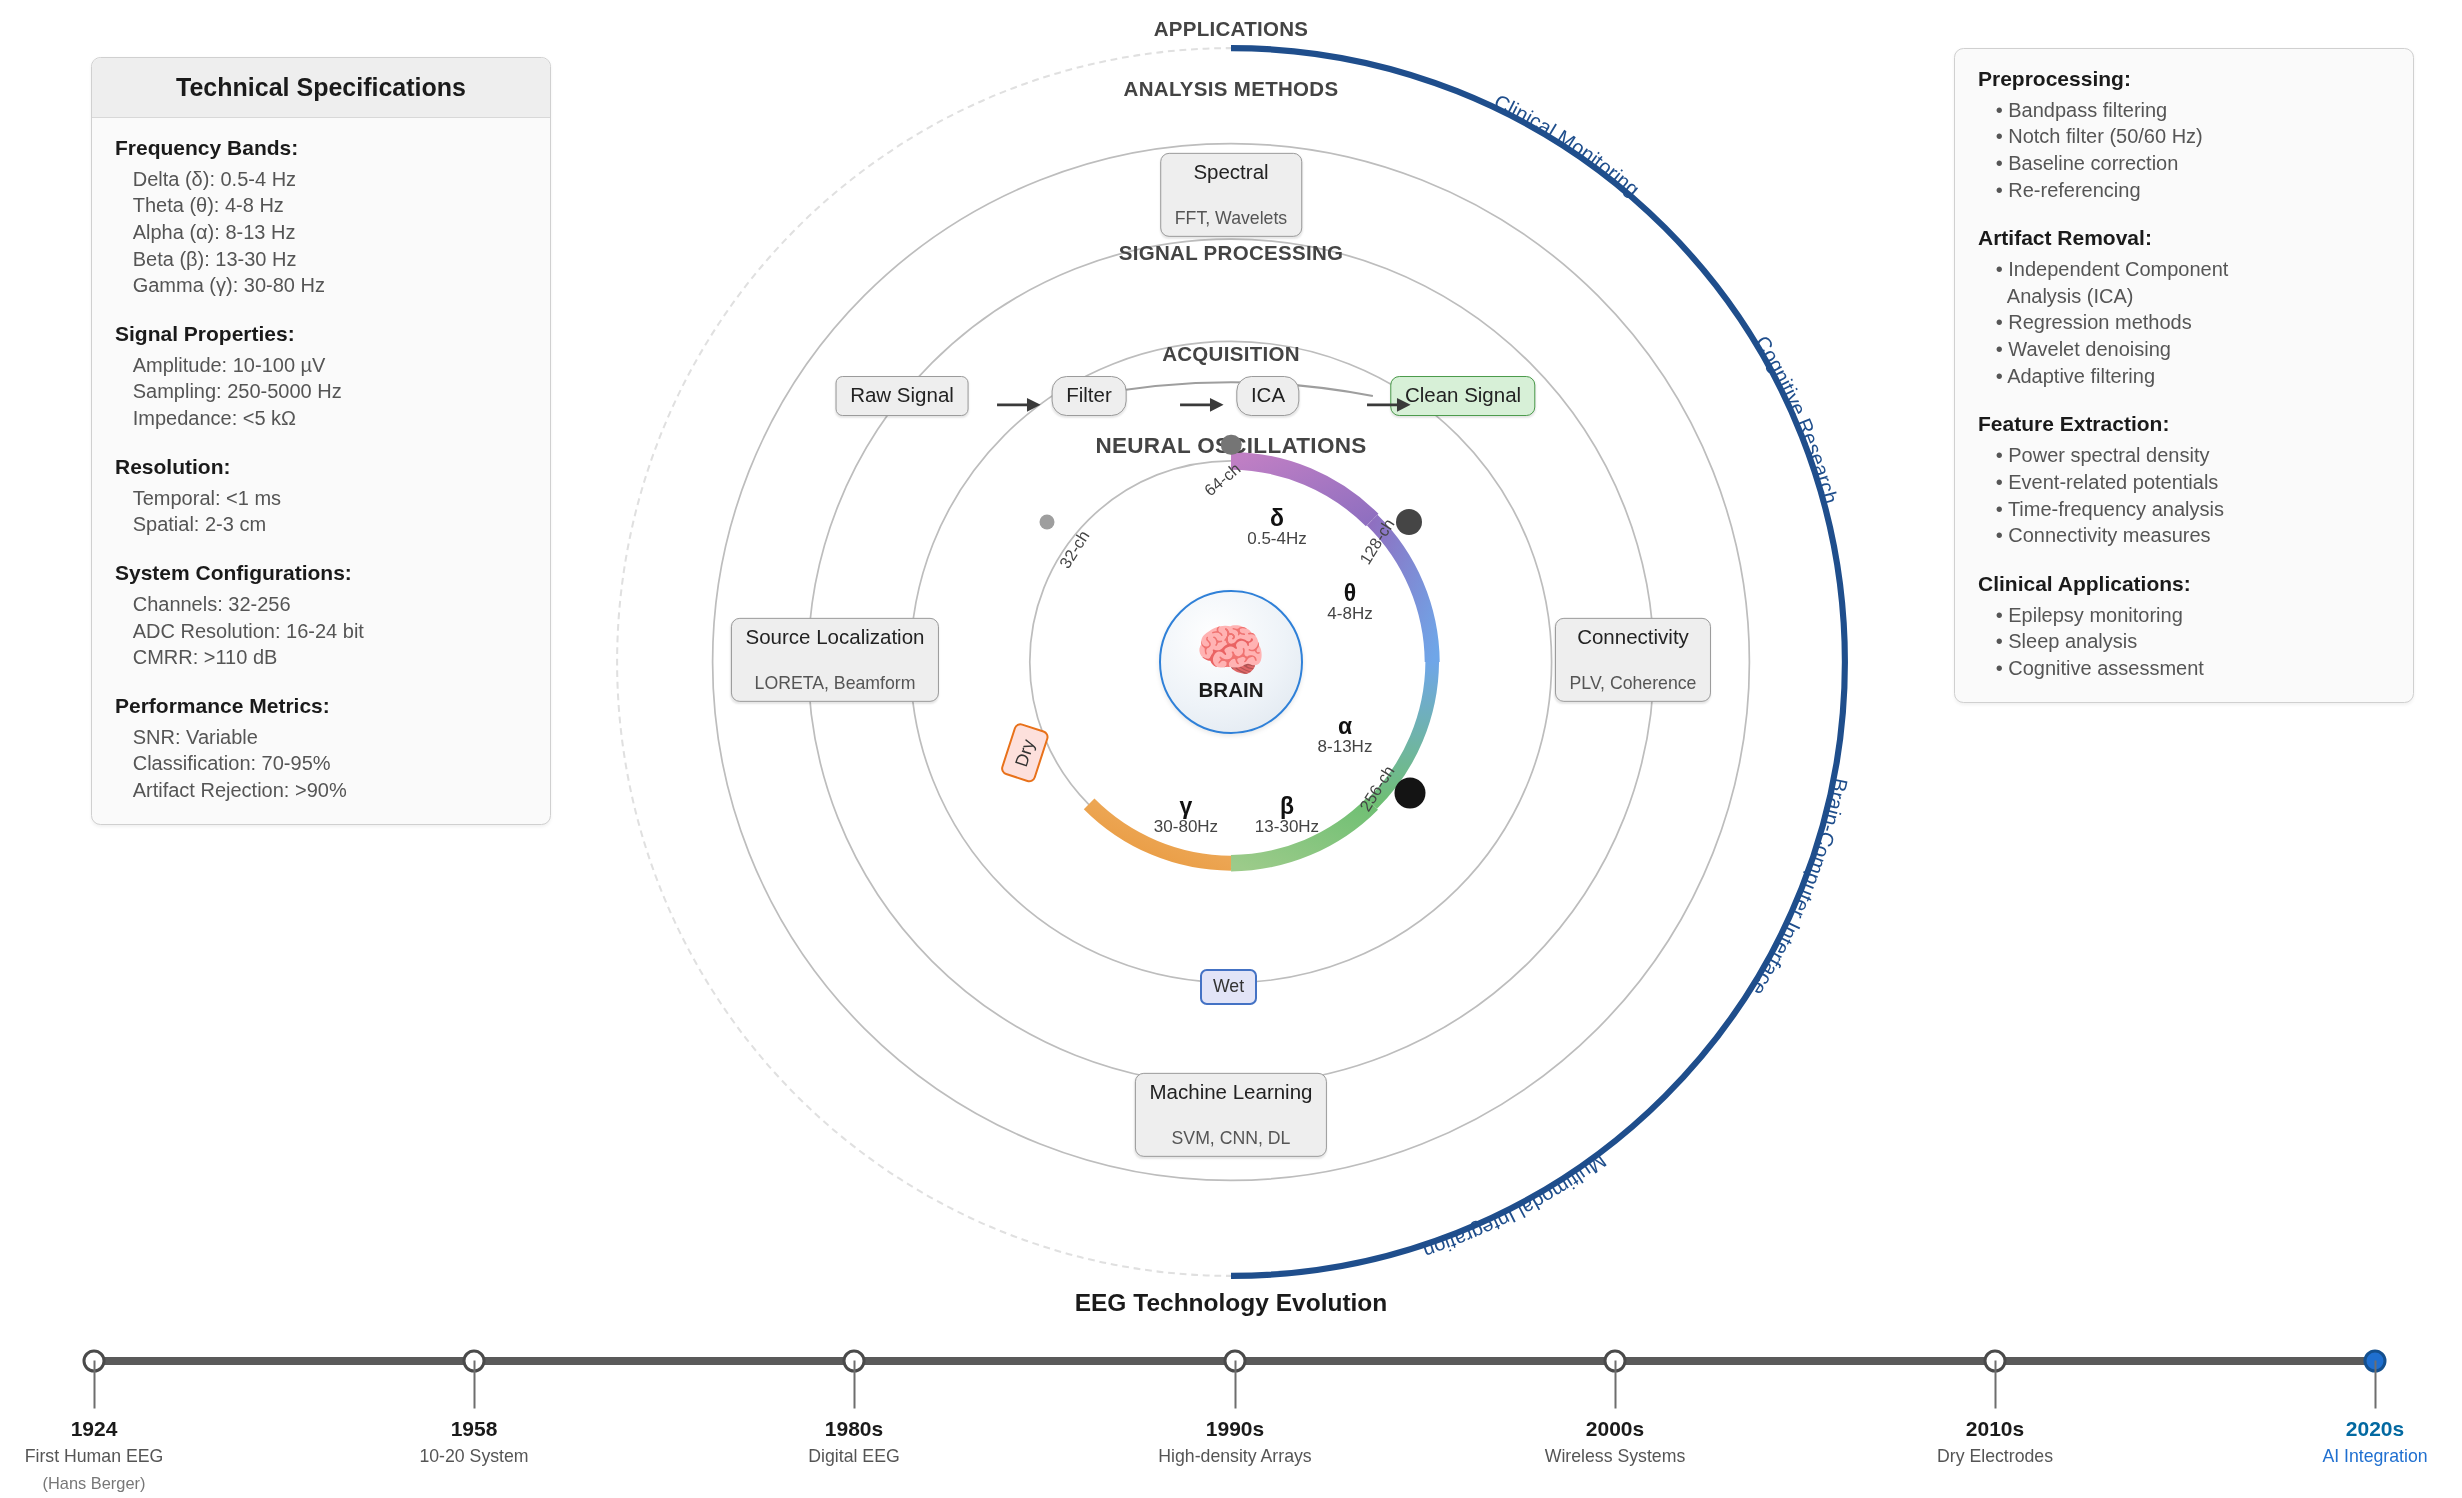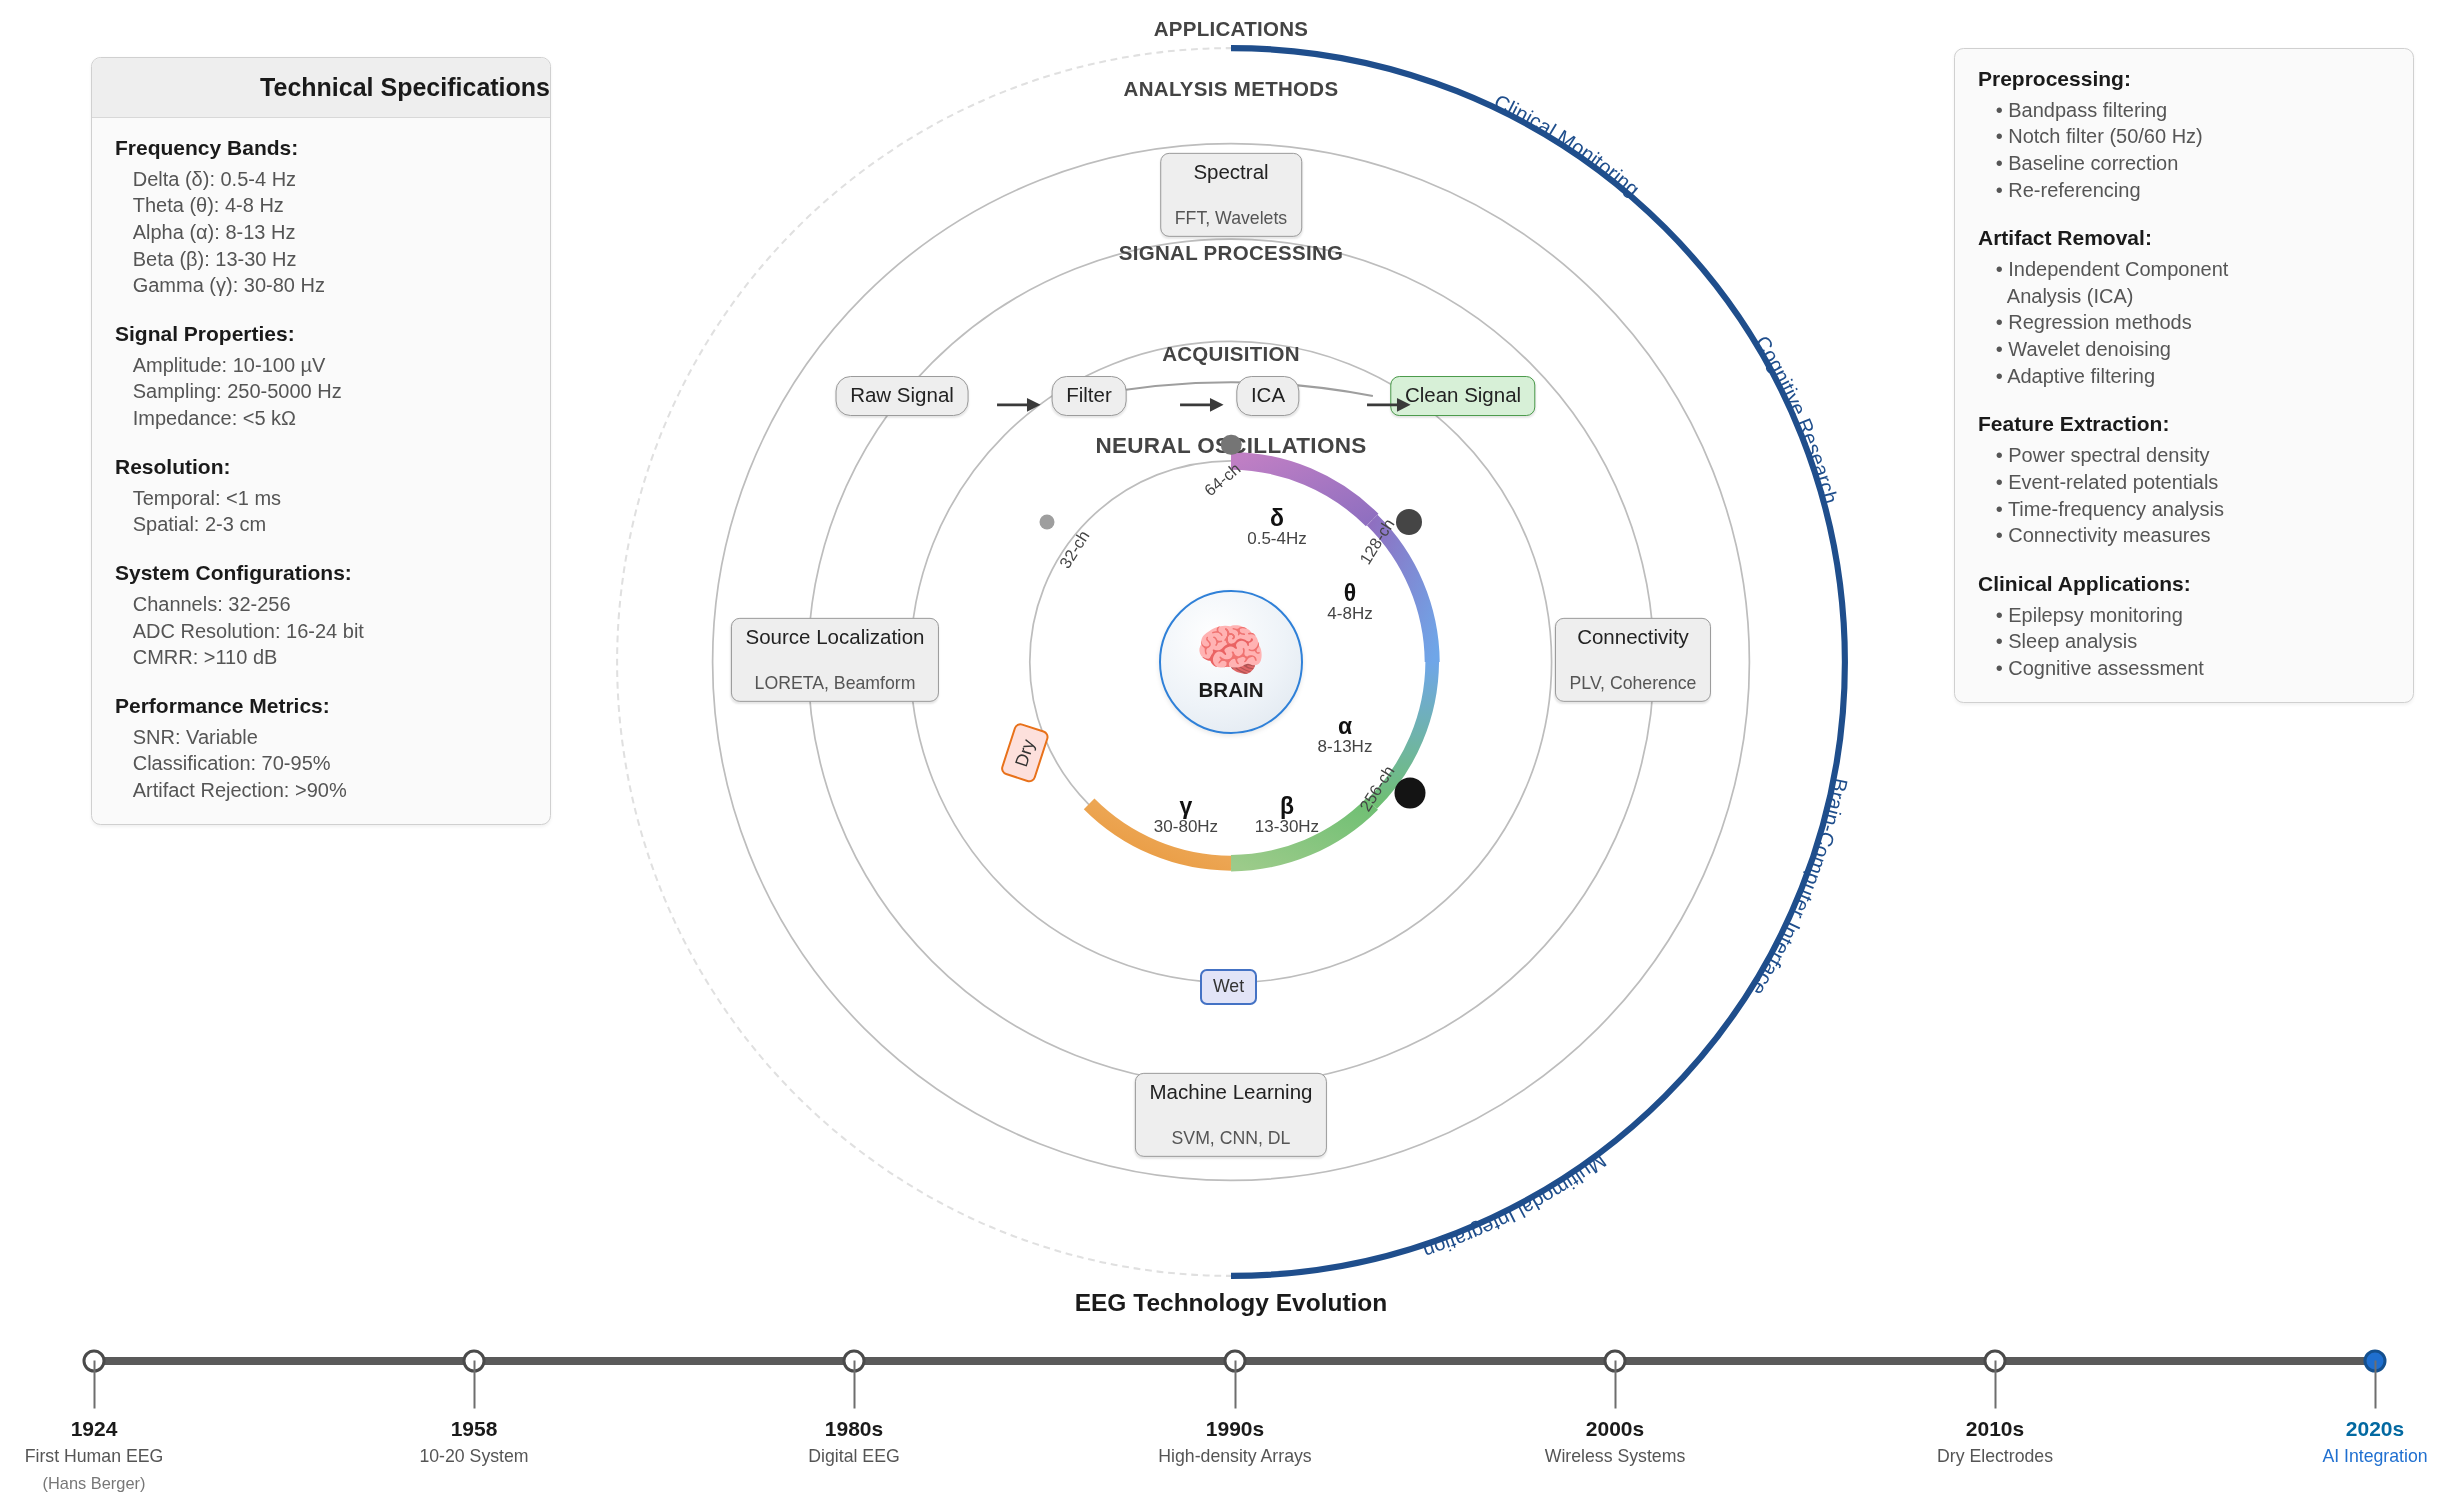--- a/index.html
+++ b/index.html
@@ -3,21 +3,21 @@
 <meta charset="utf-8">
 <style>
   html,body{margin:0;padding:0;background:#ffffff;}
   body{width:2462px;height:1498px;position:relative;overflow:hidden;
        font-family:"Liberation Sans", sans-serif;color:#333;}
 
   
   .panel{position:absolute;border:0.7px solid #d0d0d0;border-radius:9.5px;
          background:#fafafa;box-shadow:0 1.4px 3.4px rgba(0,0,0,.06);}
   .panel-head{background:#eeeeee;border-bottom:0.7px solid #d8d8d8;
-              border-radius:8.9px 8.9px 0 0;text-align:right;
+              border-radius:8.9px 8.9px 0 0;text-align:center;
               font-size:25px;font-weight:bold;color:#1a1a1a;padding:15px 0 15px 0;}
   .panel-body{padding:17.7px 23px 20.5px 23px;}
   .grp{margin-bottom:23px;}
   .grp:last-child{margin-bottom:0;}
   .grp-title{font-size:21px;font-weight:bold;color:#1a1a1a;margin-bottom:6.1px;}
   .grp-item{font-size:20px;color:#555;line-height:1.33;padding-left:17.7px;}
 
   #spec-panel{left:91px;top:57px;width:458px;}
   #proc-panel{left:1954px;top:48px;width:458px;}
 
@@ -238,21 +238,21 @@
   </div>
   <div class="node" style="left:1050px;top:646px">
     <div class="t1">Connectivity</div>
     <div class="t2">PLV, Coherence</div>
   </div>
   <div class="node" style="left:648px;top:1101px">
     <div class="t1">Machine Learning</div>
     <div class="t2">SVM, CNN, DL</div>
   </div>
 
-  <div class="node" style="left:319px;top:382px;border-radius:15px">
+  <div class="node" style="left:319px;top:382px;border-radius:7px">
     <div class="t1">Raw Signal</div>
   </div>
   <div class="node" style="left:506px;top:382px;border-radius:15px">
     <div class="t1">Filter</div>
   </div>
   <div class="node" style="left:685px;top:382px;border-radius:15px">
     <div class="t1">ICA</div>
   </div>
   <div class="node clean" style="left:880px;top:382px;border-radius:9px">
     <div class="t1">Clean Signal</div>

